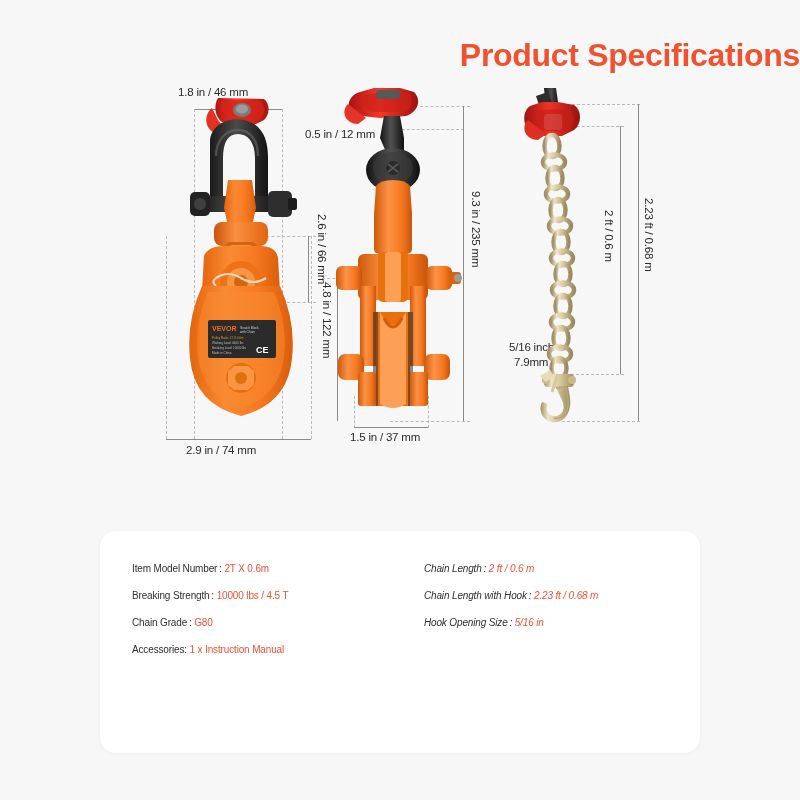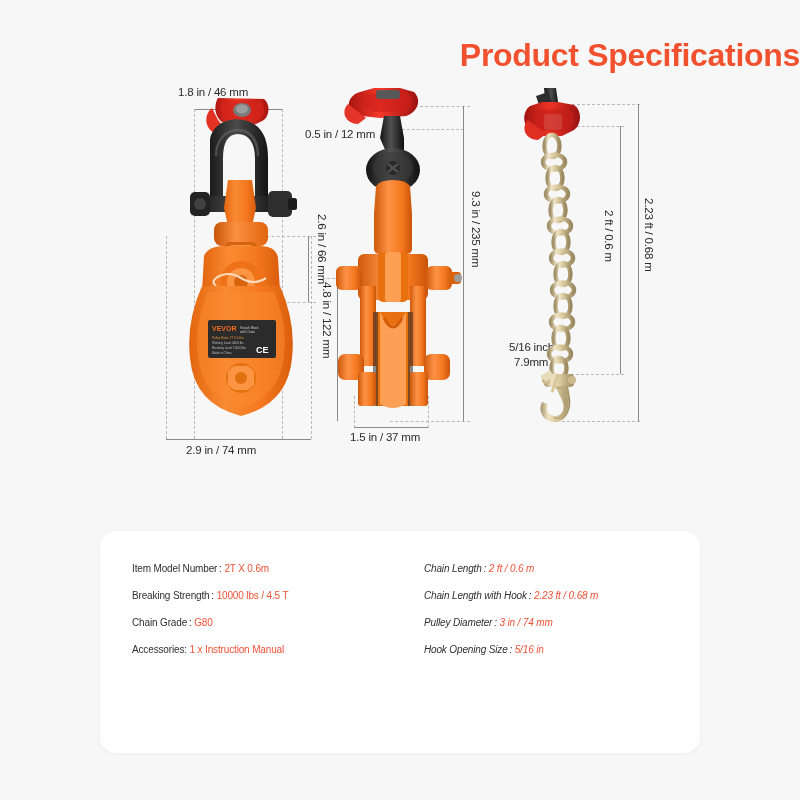--- a/index.html
+++ b/index.html
@@ -382,23 +382,19 @@
     <div class="spec-col right">
       <div class="spec-row">
         <span>Chain Length :</span>
         <span class="val">2 ft / 0.6 m</span>
       </div>
       <div class="spec-row">
         <span>Chain Length with Hook :</span>
         <span class="val">2.23 ft / 0.68 m</span>
       </div>
       <div class="spec-row">
-        <span>Pulley Diameter :</span>
-        <span class="val">3 in / 74 mm</span>
-      </div>
-      <div class="spec-row">
         <span>Hook Opening Size :</span>
         <span class="val">5/16 in</span>
       </div>
     </div>
 
   </div>
 </div>
 
 </body></html>

